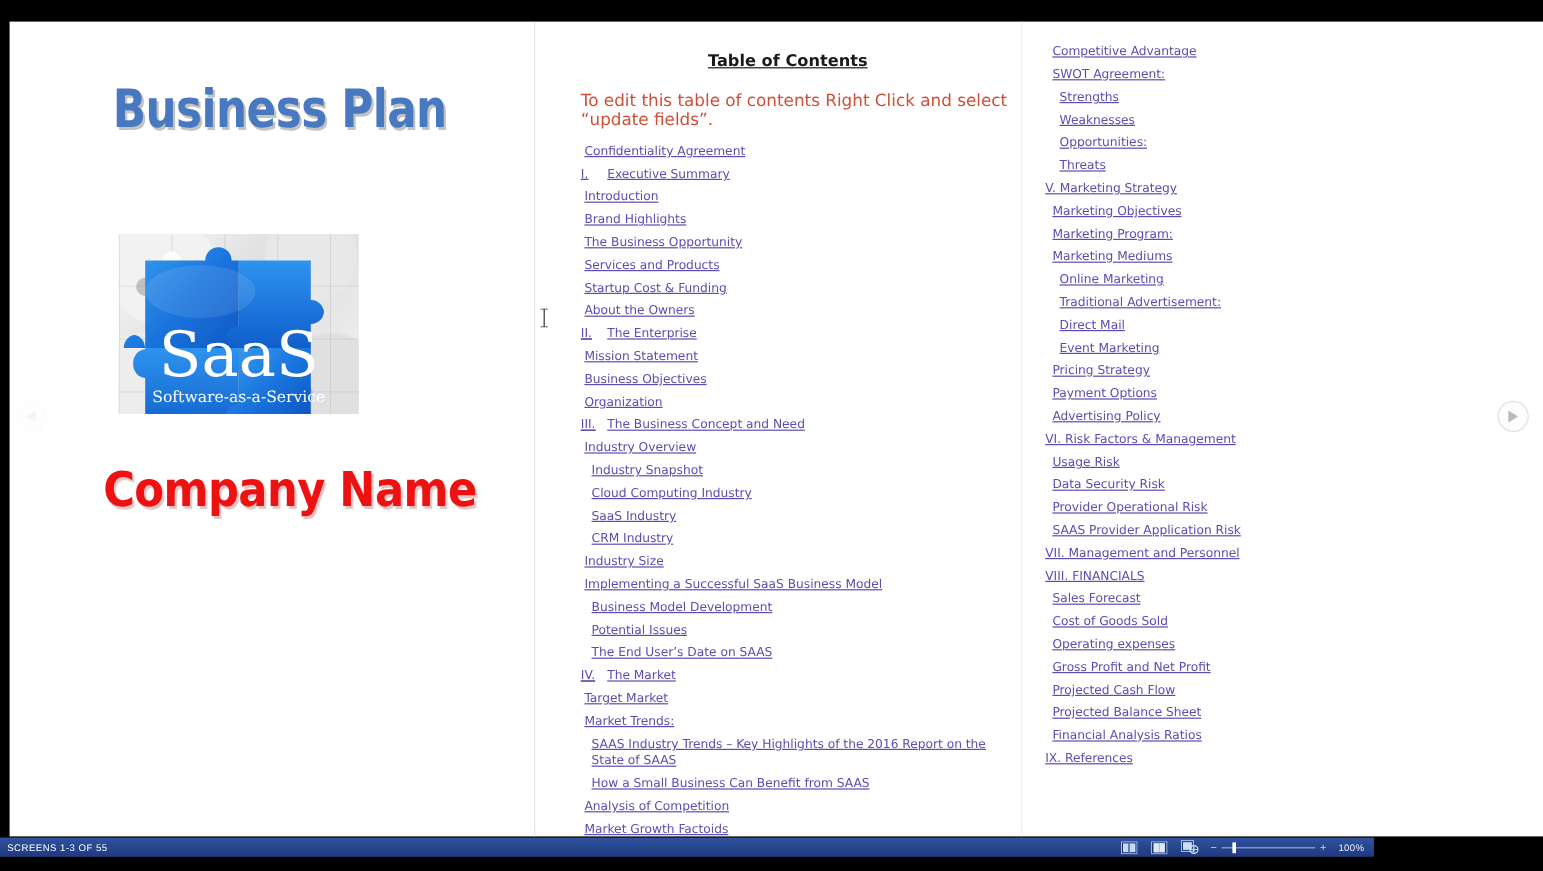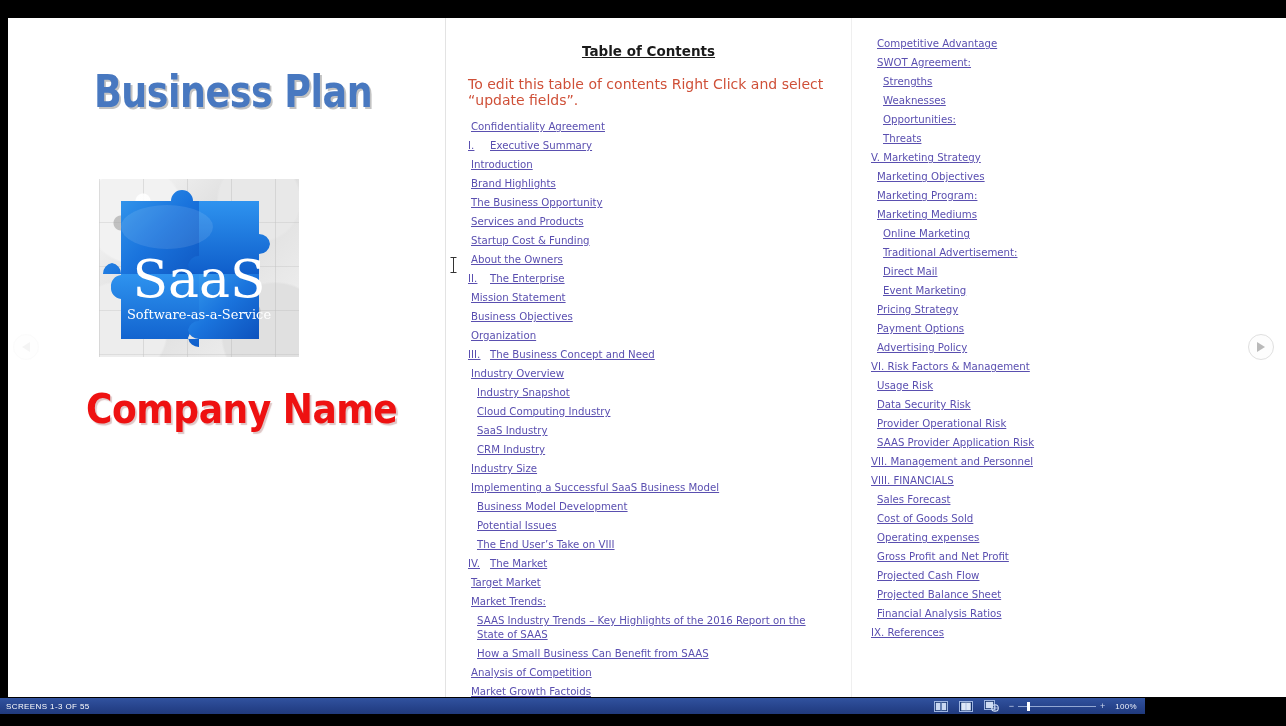--- a/index.html
+++ b/index.html
@@ -24,40 +24,40 @@
     overflow: hidden;
   }
 
   
   .col {
     position: absolute;
     top: 0;
     height: 679px;
   }
   #col-left  { left: 0px;   width: 437px; }
-  #col-mid   { left: 437px; width: 406px; border-left: 1px solid #e3e3e3; }
+  #col-mid   { left: 437px; width: 406px; border-left: 1px solid #e3e3e3; padding-left: 16px; }
   #col-right { left: 843px; width: 435px; border-left: 1px solid #efefef; }
 
   
   .cover-title {
     position: absolute; left: 86px; top: 48px;
     font-family: "DejaVu Sans", sans-serif;
     font-size: 44px; font-weight: bold;
     font-stretch: condensed;
     letter-spacing: -0.5px;
     color: #4878c0;
     text-shadow: 2px 2px 0 rgba(120,120,120,0.45);
     transform: scaleX(0.92);
     transform-origin: left center;
     white-space: nowrap;
   }
 
   .logo-box {
-    position: absolute; left: 91px; top: 161px;
-    width: 200px; height: 178px;
+    position: absolute; left: 91px; top: 177px;
+    width: 200px; height: 150px;
     overflow: hidden;
     background:
       radial-gradient(circle at 18% 20%, #f2f2f2 0 22%, transparent 23%),
       radial-gradient(circle at 80% 12%, #e8e8e8 0 18%, transparent 19%),
       radial-gradient(circle at 10% 85%, #ededed 0 20%, transparent 21%),
       radial-gradient(circle at 88% 88%, #e0e0e0 0 22%, transparent 23%),
       linear-gradient(135deg, #fbfbfb 0%, #dcdcdc 45%, #f4f4f4 100%);
   }
   .logo-box .pz-bg {
     position: absolute; inset: 0;
@@ -283,21 +283,21 @@
           </div>
           <span class="toc-entry lvl-0">Industry Overview</span>
           <span class="toc-entry lvl-1">Industry Snapshot</span>
           <span class="toc-entry lvl-1">Cloud Computing Industry</span>
           <span class="toc-entry lvl-1">SaaS Industry</span>
           <span class="toc-entry lvl-1">CRM Industry</span>
           <span class="toc-entry lvl-0">Industry Size</span>
           <span class="toc-entry lvl-0">Implementing a Successful SaaS Business Model</span>
           <span class="toc-entry lvl-1">Business Model Development</span>
           <span class="toc-entry lvl-1">Potential Issues</span>
-          <span class="toc-entry lvl-1">The End User’s Take on VIII</span>
+          <span class="toc-entry lvl-1">The End User’s Date on SAAS</span>
           <div class="toc-entry num-row">
             <span class="num">IV.</span>
             <span>The Market</span>
           </div>
           <span class="toc-entry lvl-0">Target Market</span>
           <span class="toc-entry lvl-0">Market Trends:</span>
           <span class="toc-entry lvl-1 wrap" style="max-width: 352px; display: block;">SAAS Industry Trends – Key Highlights of the 2016 Report on the State of SAAS</span>
           <span class="toc-entry lvl-1">How a Small Business Can Benefit from SAAS</span>
           <span class="toc-entry lvl-0">Analysis of Competition</span>
           <span class="toc-entry lvl-0">Market Growth Factoids</span>

